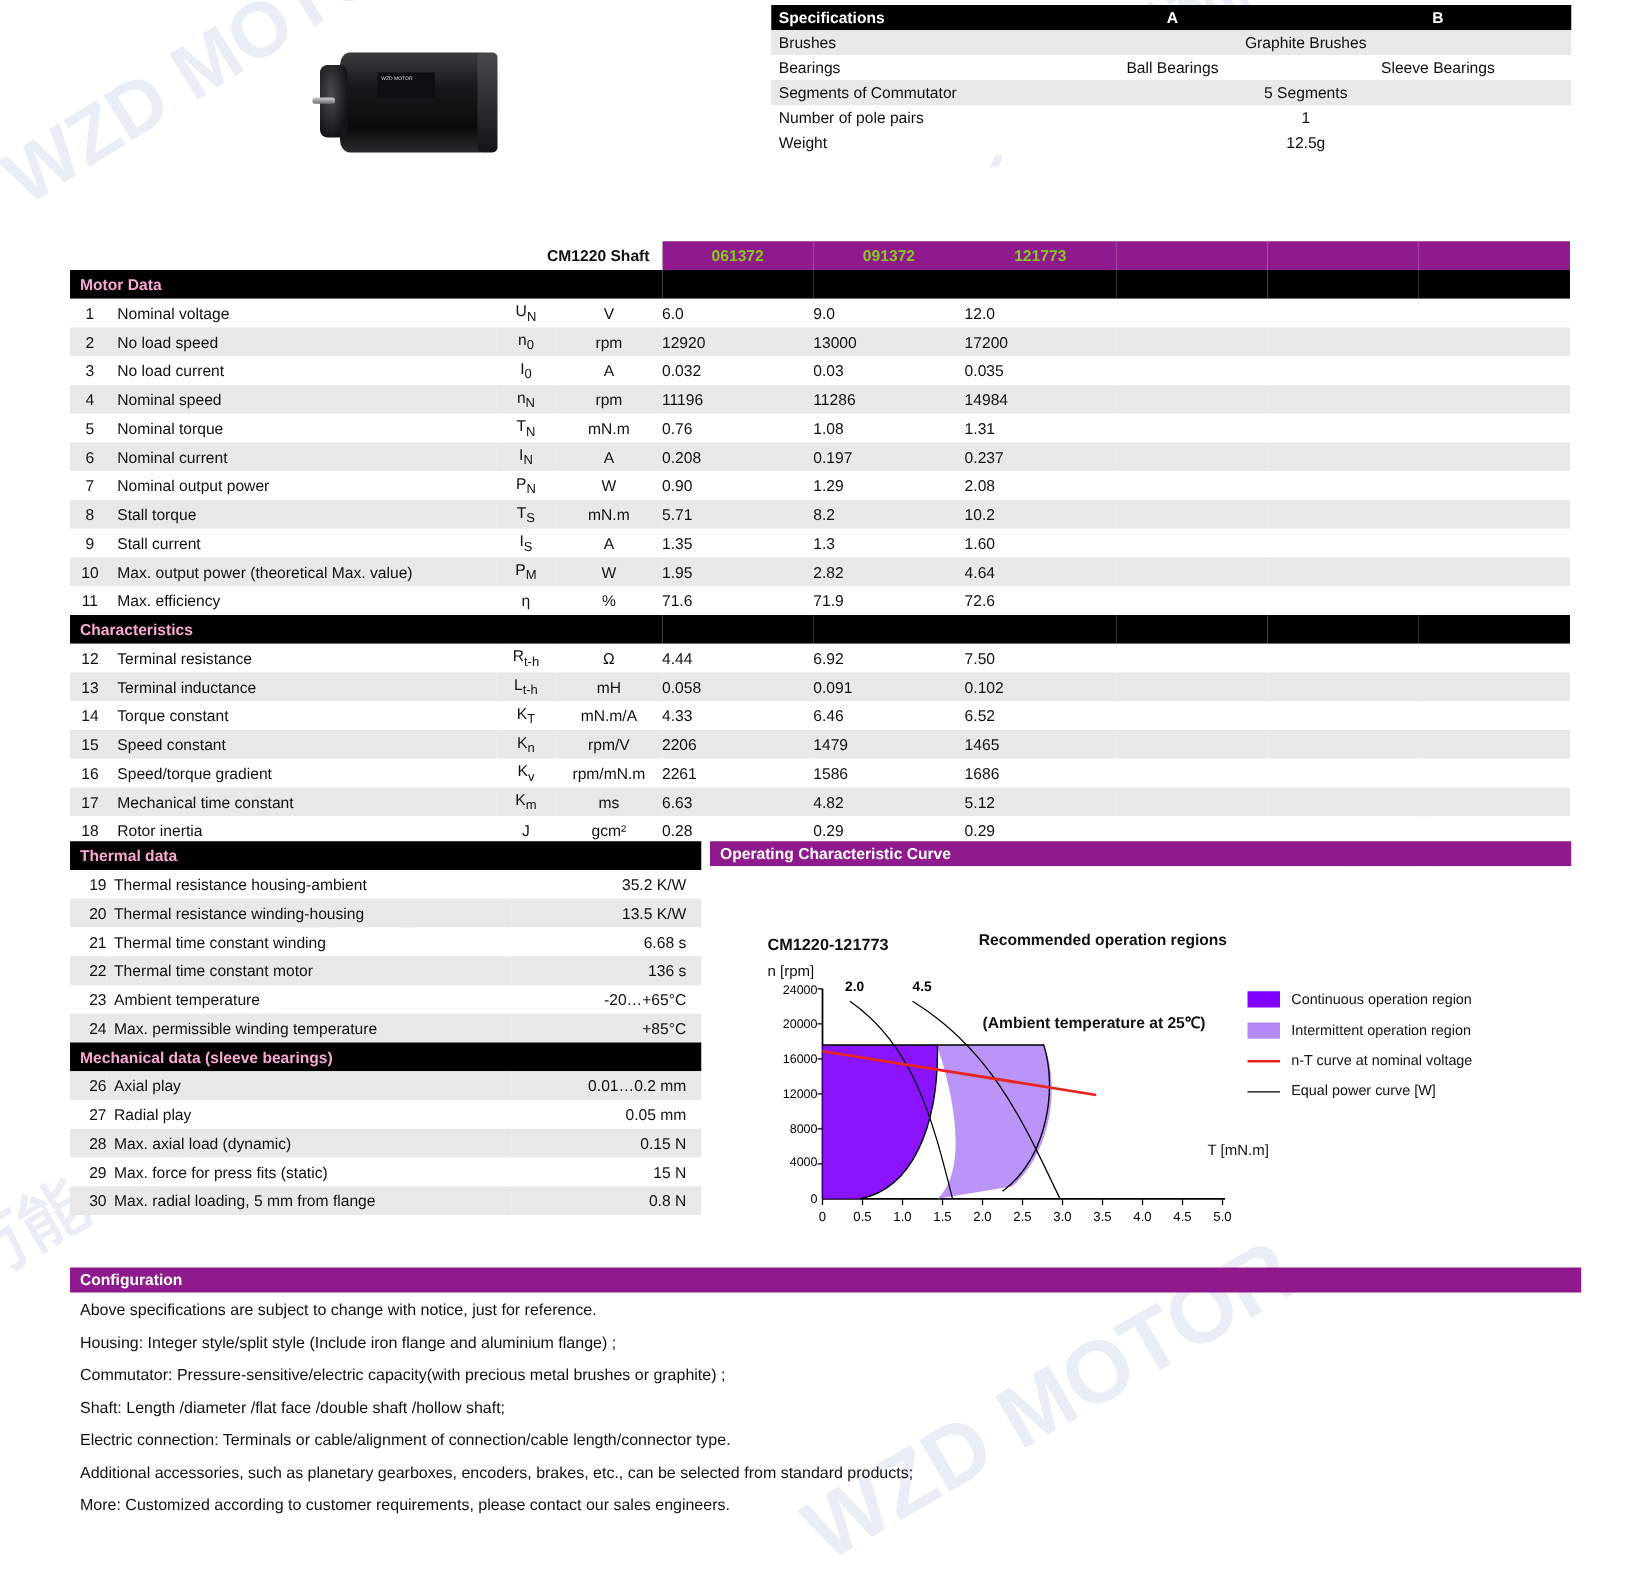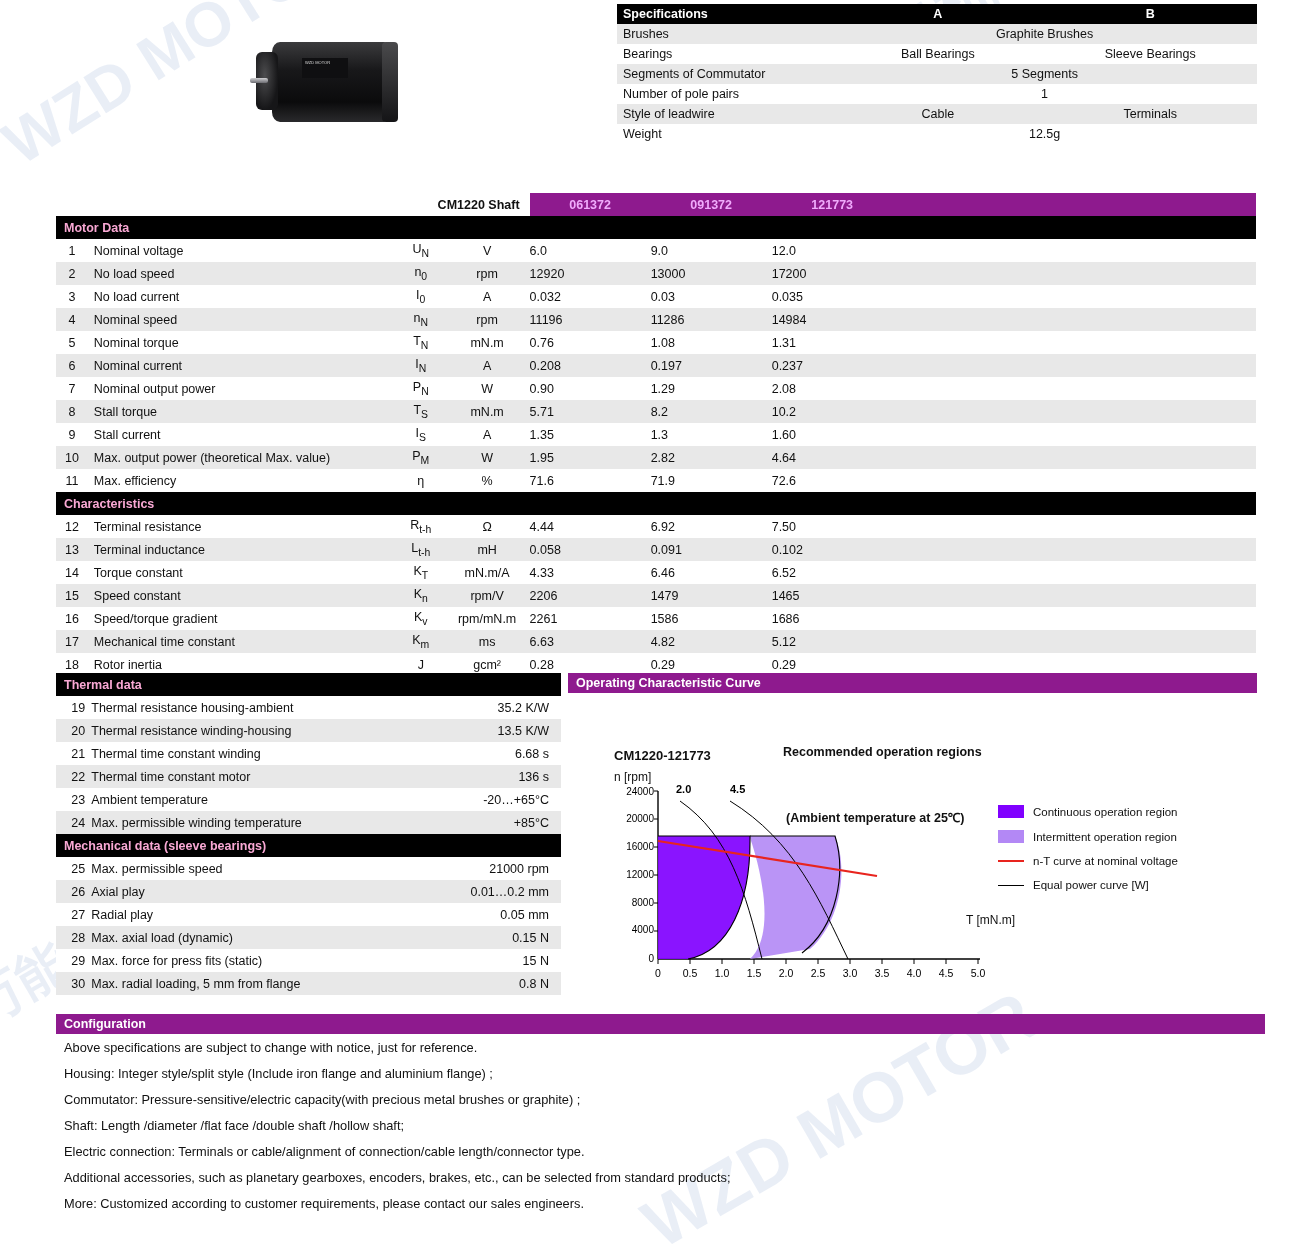--- a/index.html
+++ b/index.html
@@ -72,38 +72,38 @@
   #data-table td{font-size:12.5px;padding:2px 0;height:19px;}
   .c-num{width:30px;text-align:center;}
   .c-name{width:285px;padding-left:6px !important;}
   .c-sym{width:45px;text-align:center;}
   .c-unit{width:80px;text-align:center;}
   .c-val{width:114px;text-align:left;}
   .c-empty{width:114px;}
   tr.alt td{background:#e8e8e8;}
   tr.white td{background:#fff;}
   .series-title{text-align:right;font-weight:bold;padding-right:10px !important;font-size:13px;}
-  .model-head{background:#8e1a8e;color:#f0abfc;font-weight:bold;text-align:center;font-size:12px;}
+  .model-head{background:#8e1a8e;color:#84cc16;font-weight:bold;text-align:center;font-size:12px;}
   .blackcell{background:#000;}
   .section-black{background:#000;color:#f9a8d4;font-weight:bold;text-align:left;padding-left:8px !important;}
   
   #thermal-table{position:absolute;left:56px;top:673px;width:505px;}
   #thermal-table td{font-size:12.5px;padding:2px 0;height:19px;}
   .t-num{width:30px;text-align:right;}
   .t-name{width:330px;padding-left:6px !important;}
   .t-val{width:145px;text-align:right;padding-right:12px !important;}
   
   #curve-panel{position:absolute;left:568px;top:673px;width:689px;}
   #curve-head{background:#8e1a8e;color:#fff;font-weight:bold;padding:3px 0 3px 8px;font-size:12.5px;}
   #curve-body{position:relative;height:300px;background:#fff;}
   .curve-title{position:absolute;left:46px;top:55px;font-weight:bold;font-size:13px;}
   .curve-ylab{position:absolute;left:46px;top:77px;font-size:12px;}
   .curve-sub1{position:absolute;left:215px;top:52px;font-weight:bold;font-size:12.5px;}
   .curve-sub2{position:absolute;left:218px;top:70px;font-weight:bold;font-size:12.5px;margin-top:46px;}
-  .legend{position:absolute;left:430px;top:100px;font-size:11.5px;margin-top:12px;}
+  .legend{position:absolute;left:430px;top:100px;font-size:11.5px;}
   .legend div{margin-bottom:12px;display:flex;align-items:center;}
   .sw{display:inline-block;width:26px;height:13px;margin-right:9px;}
   .sw-cont{background:#8000ff;}
   .sw-int{background:#b388f5;}
   .sw-line{display:inline-block;width:26px;height:0;border-top:2px solid #e8241e;margin-right:9px;}
   .sw-line2{display:inline-block;width:26px;height:0;border-top:1.4px solid #000;margin-right:9px;}
   .t-axis-lab{position:absolute;left:398px;top:220px;font-size:12px;}
   
   #config-head{position:absolute;left:56px;top:1014px;width:1201px;}
   #config-body{position:absolute;left:64px;top:1040px;width:1180px;}
@@ -143,25 +143,20 @@
     <td class="colA">Ball Bearings</td>
     <td class="colB">Sleeve  Bearings</td>
   </tr>
   <tr class="alt">
     <td class="lbl">Segments of Commutator</td>
     <td class="span2" colspan="2">5 Segments</td>
   </tr>
   <tr class="plain">
     <td class="lbl">Number of pole pairs</td>
     <td class="span2" colspan="2">1</td>
-  </tr>
-  <tr class="alt">
-    <td class="lbl">Style of leadwire</td>
-    <td class="colA">Cable</td>
-    <td class="colB">Terminals</td>
   </tr>
   <tr class="plain">
     <td class="lbl">Weight</td>
     <td class="span2" colspan="2">12.5g</td>
   </tr>
 </tbody>
   </table>
 
 <table id="data-table">
   <tbody>
@@ -446,25 +441,20 @@
         <td class="t-val">-20…+65°C</td>
       </tr>
   <tr class="alt">
         <td class="t-num">24</td>
         <td class="t-name">Max. permissible winding temperature</td>
         <td class="t-val">+85°C</td>
       </tr>
   <tr>
     <td class="section-black" colspan="3">Mechanical data (sleeve bearings)</td>
   </tr>
-  <tr class="white">
-        <td class="t-num">25</td>
-        <td class="t-name">Max. permissible speed</td>
-        <td class="t-val">21000 rpm</td>
-      </tr>
   <tr class="alt">
         <td class="t-num">26</td>
         <td class="t-name">Axial play</td>
         <td class="t-val">0.01…0.2 mm</td>
       </tr>
   <tr class="white">
         <td class="t-num">27</td>
         <td class="t-name">Radial play</td>
         <td class="t-val">0.05  mm</td>
       </tr>

